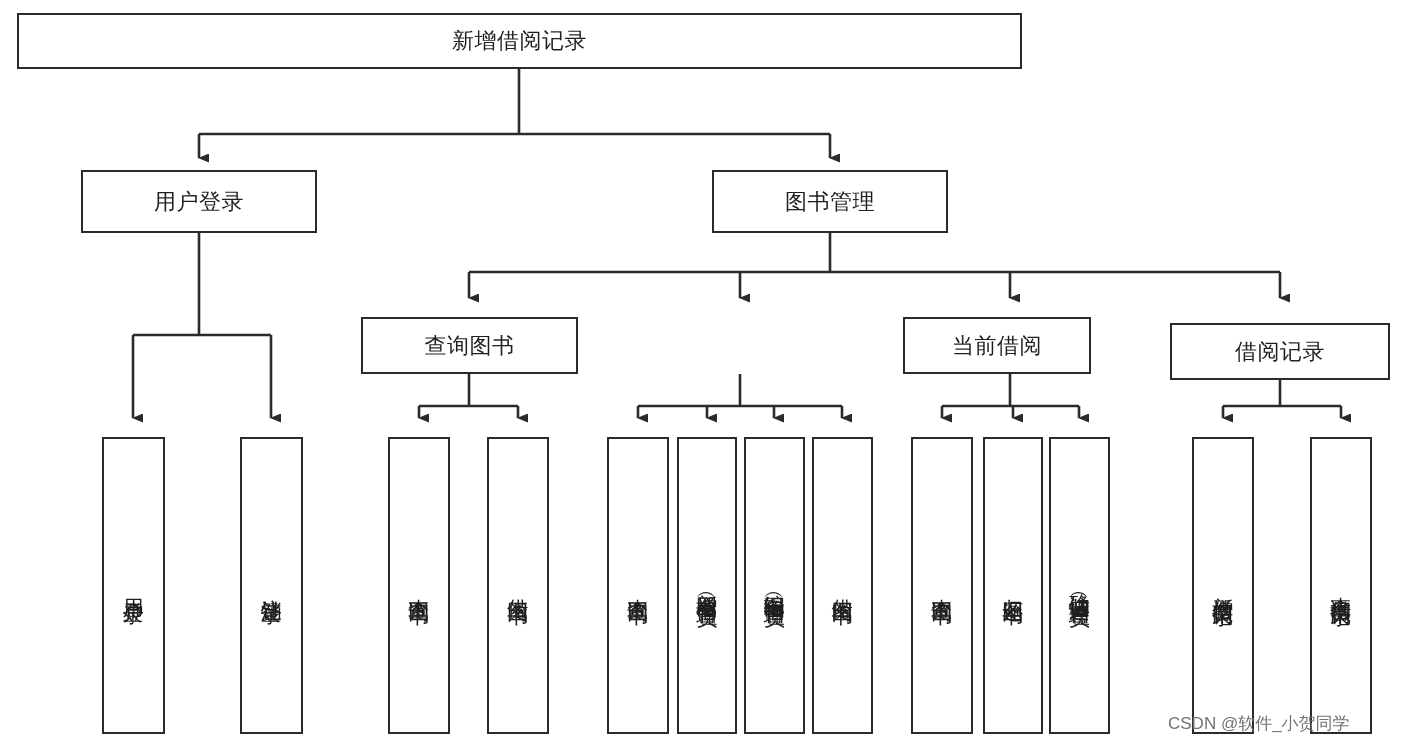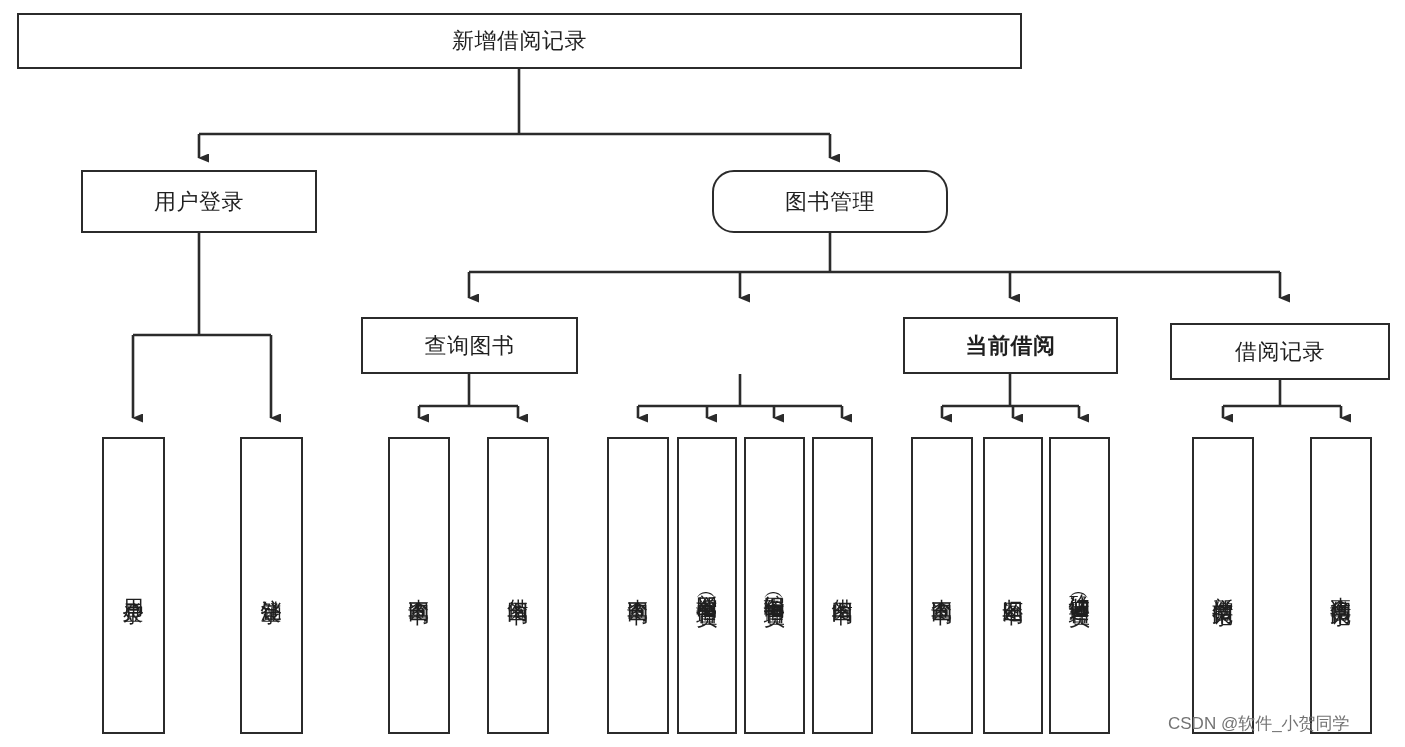--- a/index.html
+++ b/index.html
@@ -123,28 +123,28 @@
     </g>
   </svg>
 
   <div class="node" style="left:17px; top:13px; width:1005px; height:56px;">
     <span class="lbl">新增借阅记录</span>
   </div>
 
   <div class="node" style="left:81px; top:170px; width:236px; height:63px;">
     <span class="lbl">用户登录</span>
   </div>
-  <div class="node" style="left:712px; top:170px; width:236px; height:63px;border-radius:22px;">
+  <div class="node" style="left:712px; top:170px; width:236px; height:63px;">
     <span class="lbl">图书管理</span>
   </div>
 
   <div class="node" style="left:361px; top:317px; width:217px; height:57px;">
     <span class="lbl">查询图书</span>
   </div>
-  <div class="node" style="left:903px; top:317px; width:215px; height:57px;font-weight:bold;">
+  <div class="node" style="left:903px; top:317px; width:188px; height:57px;">
     <span class="lbl">当前借阅</span>
   </div>
   <div class="node" style="left:1170px; top:323px; width:220px; height:57px;">
     <span class="lbl">借阅记录</span>
   </div>
 
   <div class="node vertical" style="left:102px; top:437px; width:63px; height:297px;">
     <span class="lbl">用户登录</span>
   </div>
   <div class="node vertical" style="left:240px; top:437px; width:63px; height:297px;">

